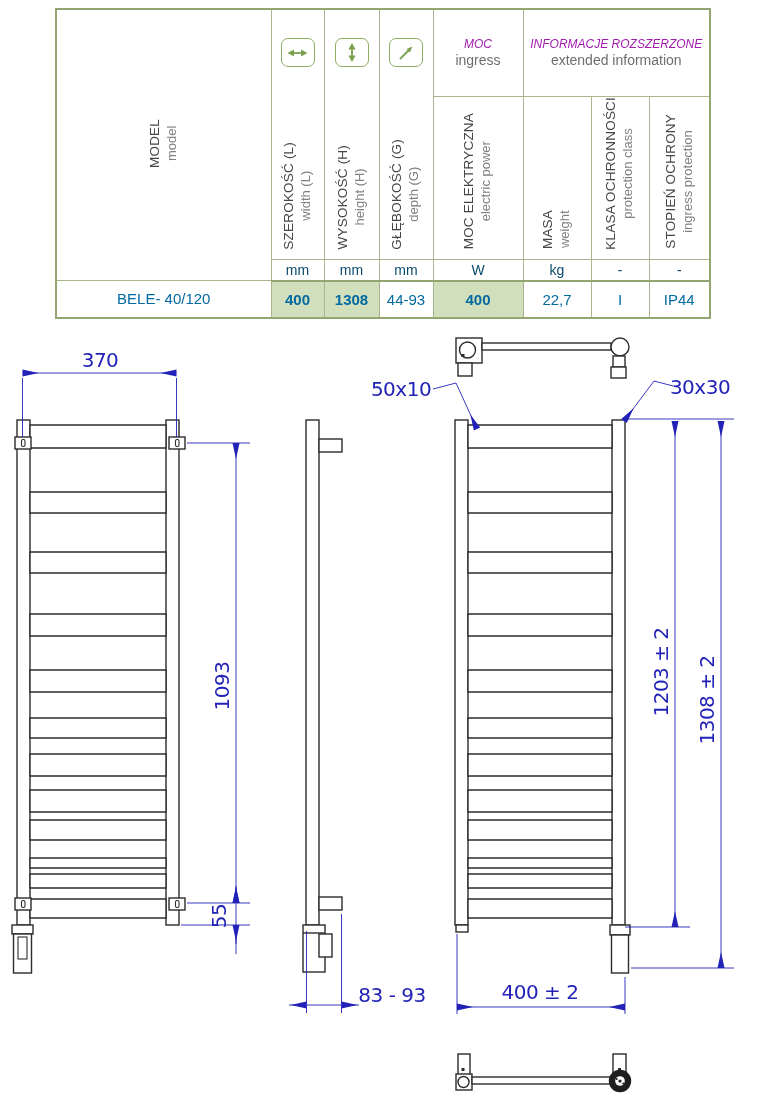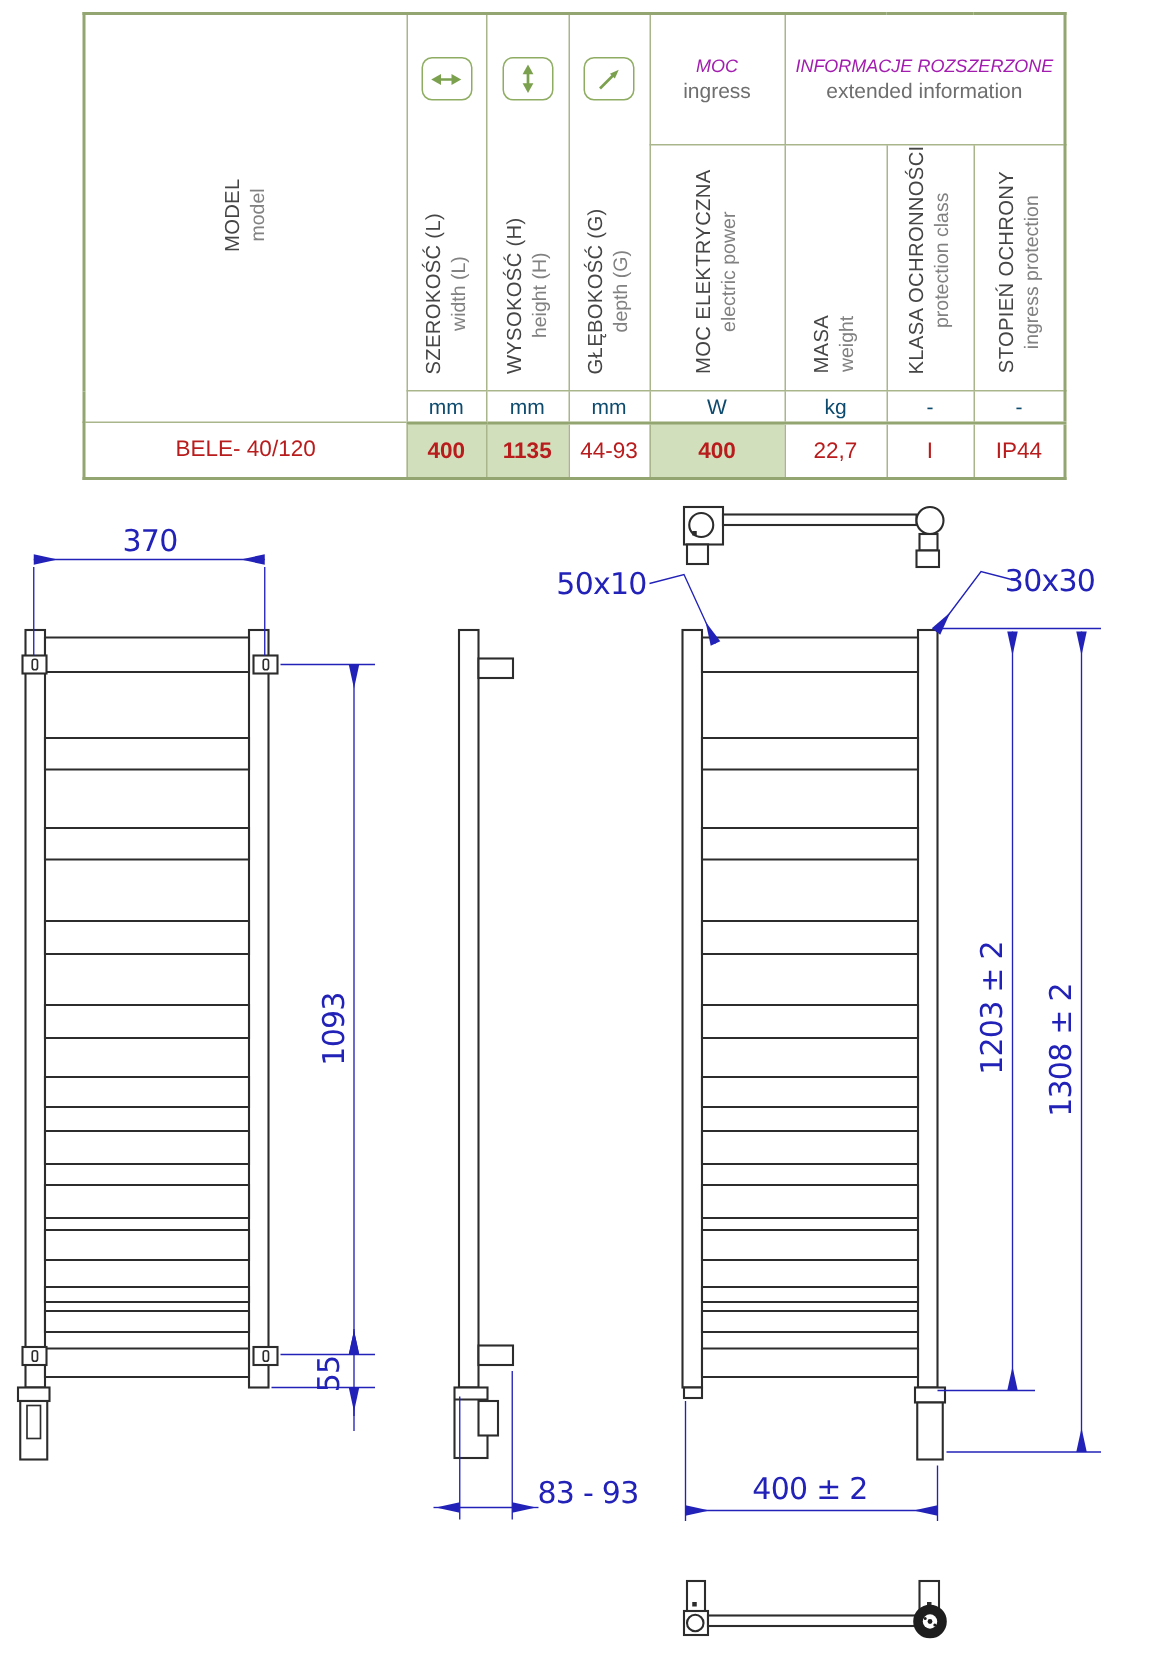--- a/index.html
+++ b/index.html
@@ -7,21 +7,21 @@
         font-family:"Liberation Sans","DejaVu Sans",sans-serif;}
 
   
   table.spec{position:absolute;left:55px;top:8px;width:654px;border-collapse:collapse;
              table-layout:fixed;border:2px solid #93a571;}
   table.spec td{border:1px solid #a9b68c;text-align:center;padding:0;margin:0;color:#3f3f3f;}
   tr.r1{height:87px;} tr.r2{height:152px;} tr.r3{height:21px;} tr.r4{height:37px;}
   td.hl{background:#d1dfbc;font-weight:bold;}
   tr.r3 td{border-bottom:2px solid #93a571;font-size:14px;color:#0c4a6e;}
   td.modelcell{border-bottom:2px solid #93a571;vertical-align:middle;}
-  tr.r4 td{font-size:15px;color:#b91c1c;}
+  tr.r4 td{font-size:15px;color:#0369a1;}
   .grouphead{vertical-align:middle;}
   .grouphead .pl{font-size:12px;color:#a21caf;font-style:italic;}
   .grouphead .en{font-size:14px;color:#6e6e6e;margin-top:1px;}
   td.vcell{vertical-align:bottom;padding-bottom:4px;position:relative;}
   .vtext{display:inline-block;writing-mode:vertical-rl;transform:rotate(180deg);
          white-space:nowrap;padding-top:6px;line-height:1.25;}
   .vtext .pl{font-size:13.5px;color:#454545;letter-spacing:.2px;}
   .vtext .en{font-size:13px;color:#818181;}
   .iconbox{position:absolute;top:28px;left:50%;transform:translateX(-50%);
            width:32px;height:27px;border:1.5px solid #8fad62;border-radius:7px;
@@ -132,21 +132,21 @@
       <td>mm</td>
       <td>mm</td>
       <td>W</td>
       <td>kg</td>
       <td>-</td>
       <td>-</td>
     </tr>
     <tr class="r4">
       <td>BELE- 40/120</td>
       <td class="hl">400</td>
-      <td class="hl">1135</td>
+      <td class="hl">1308</td>
       <td>44-93</td>
       <td class="hl">400</td>
       <td>22,7</td>
       <td>I</td>
       <td>IP44</td>
     </tr>
   </tbody>
     </table>
 
   <svg class="draw" width="769" height="800" viewBox="0 318 769 800">

